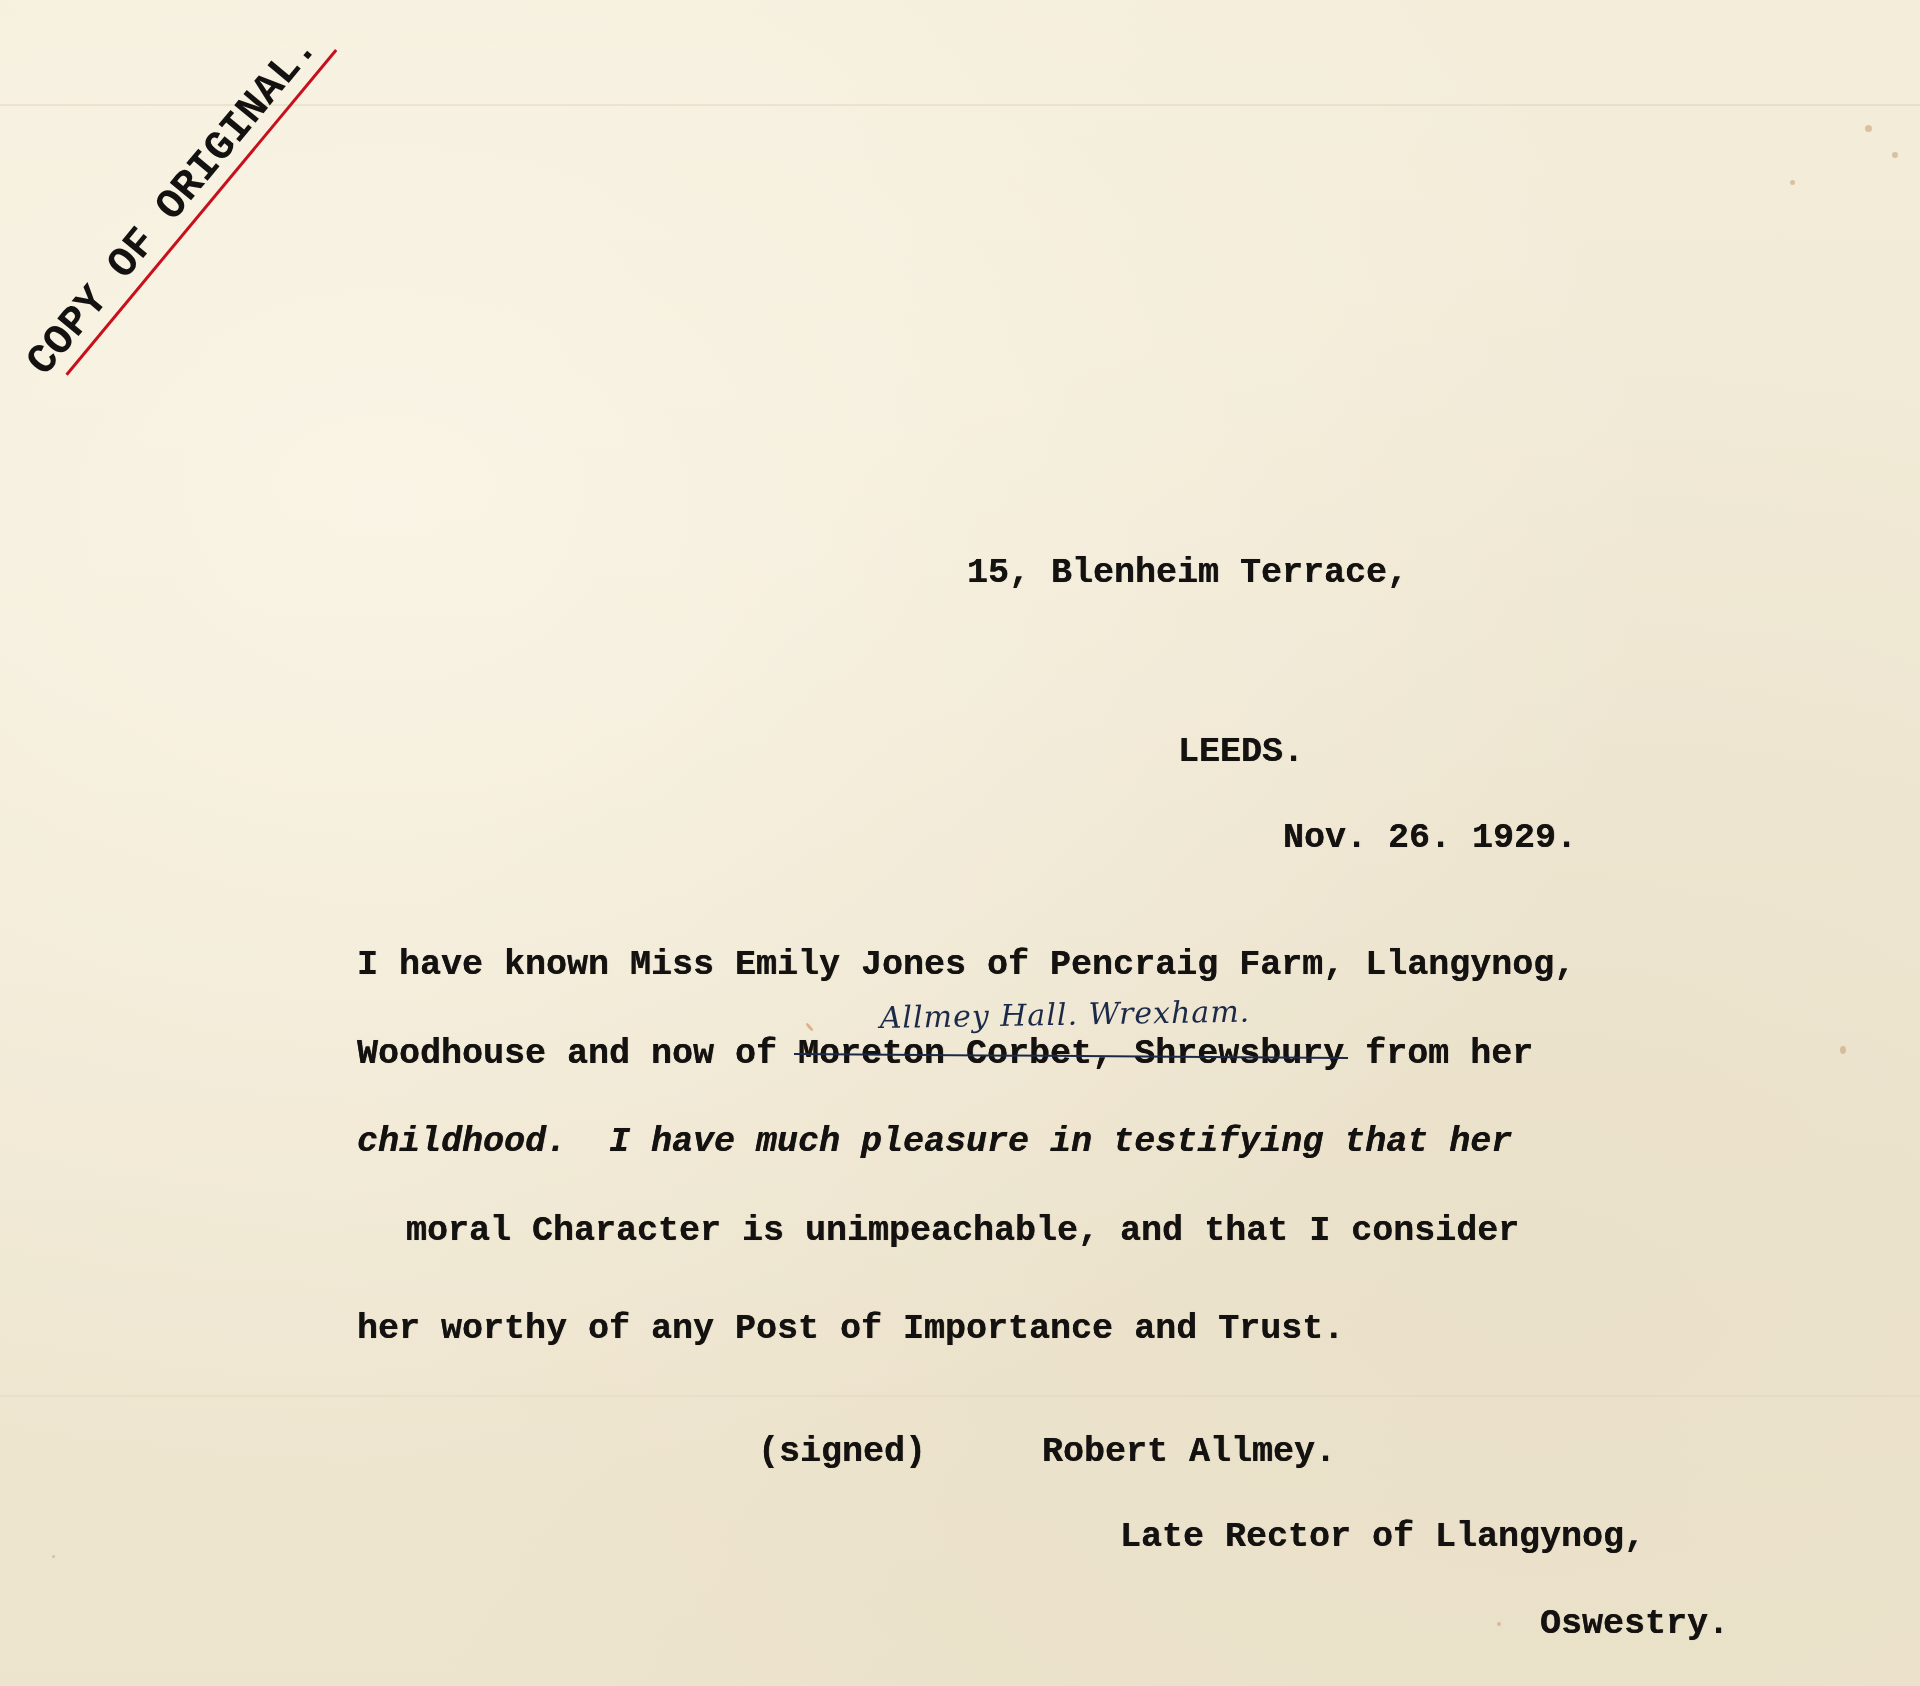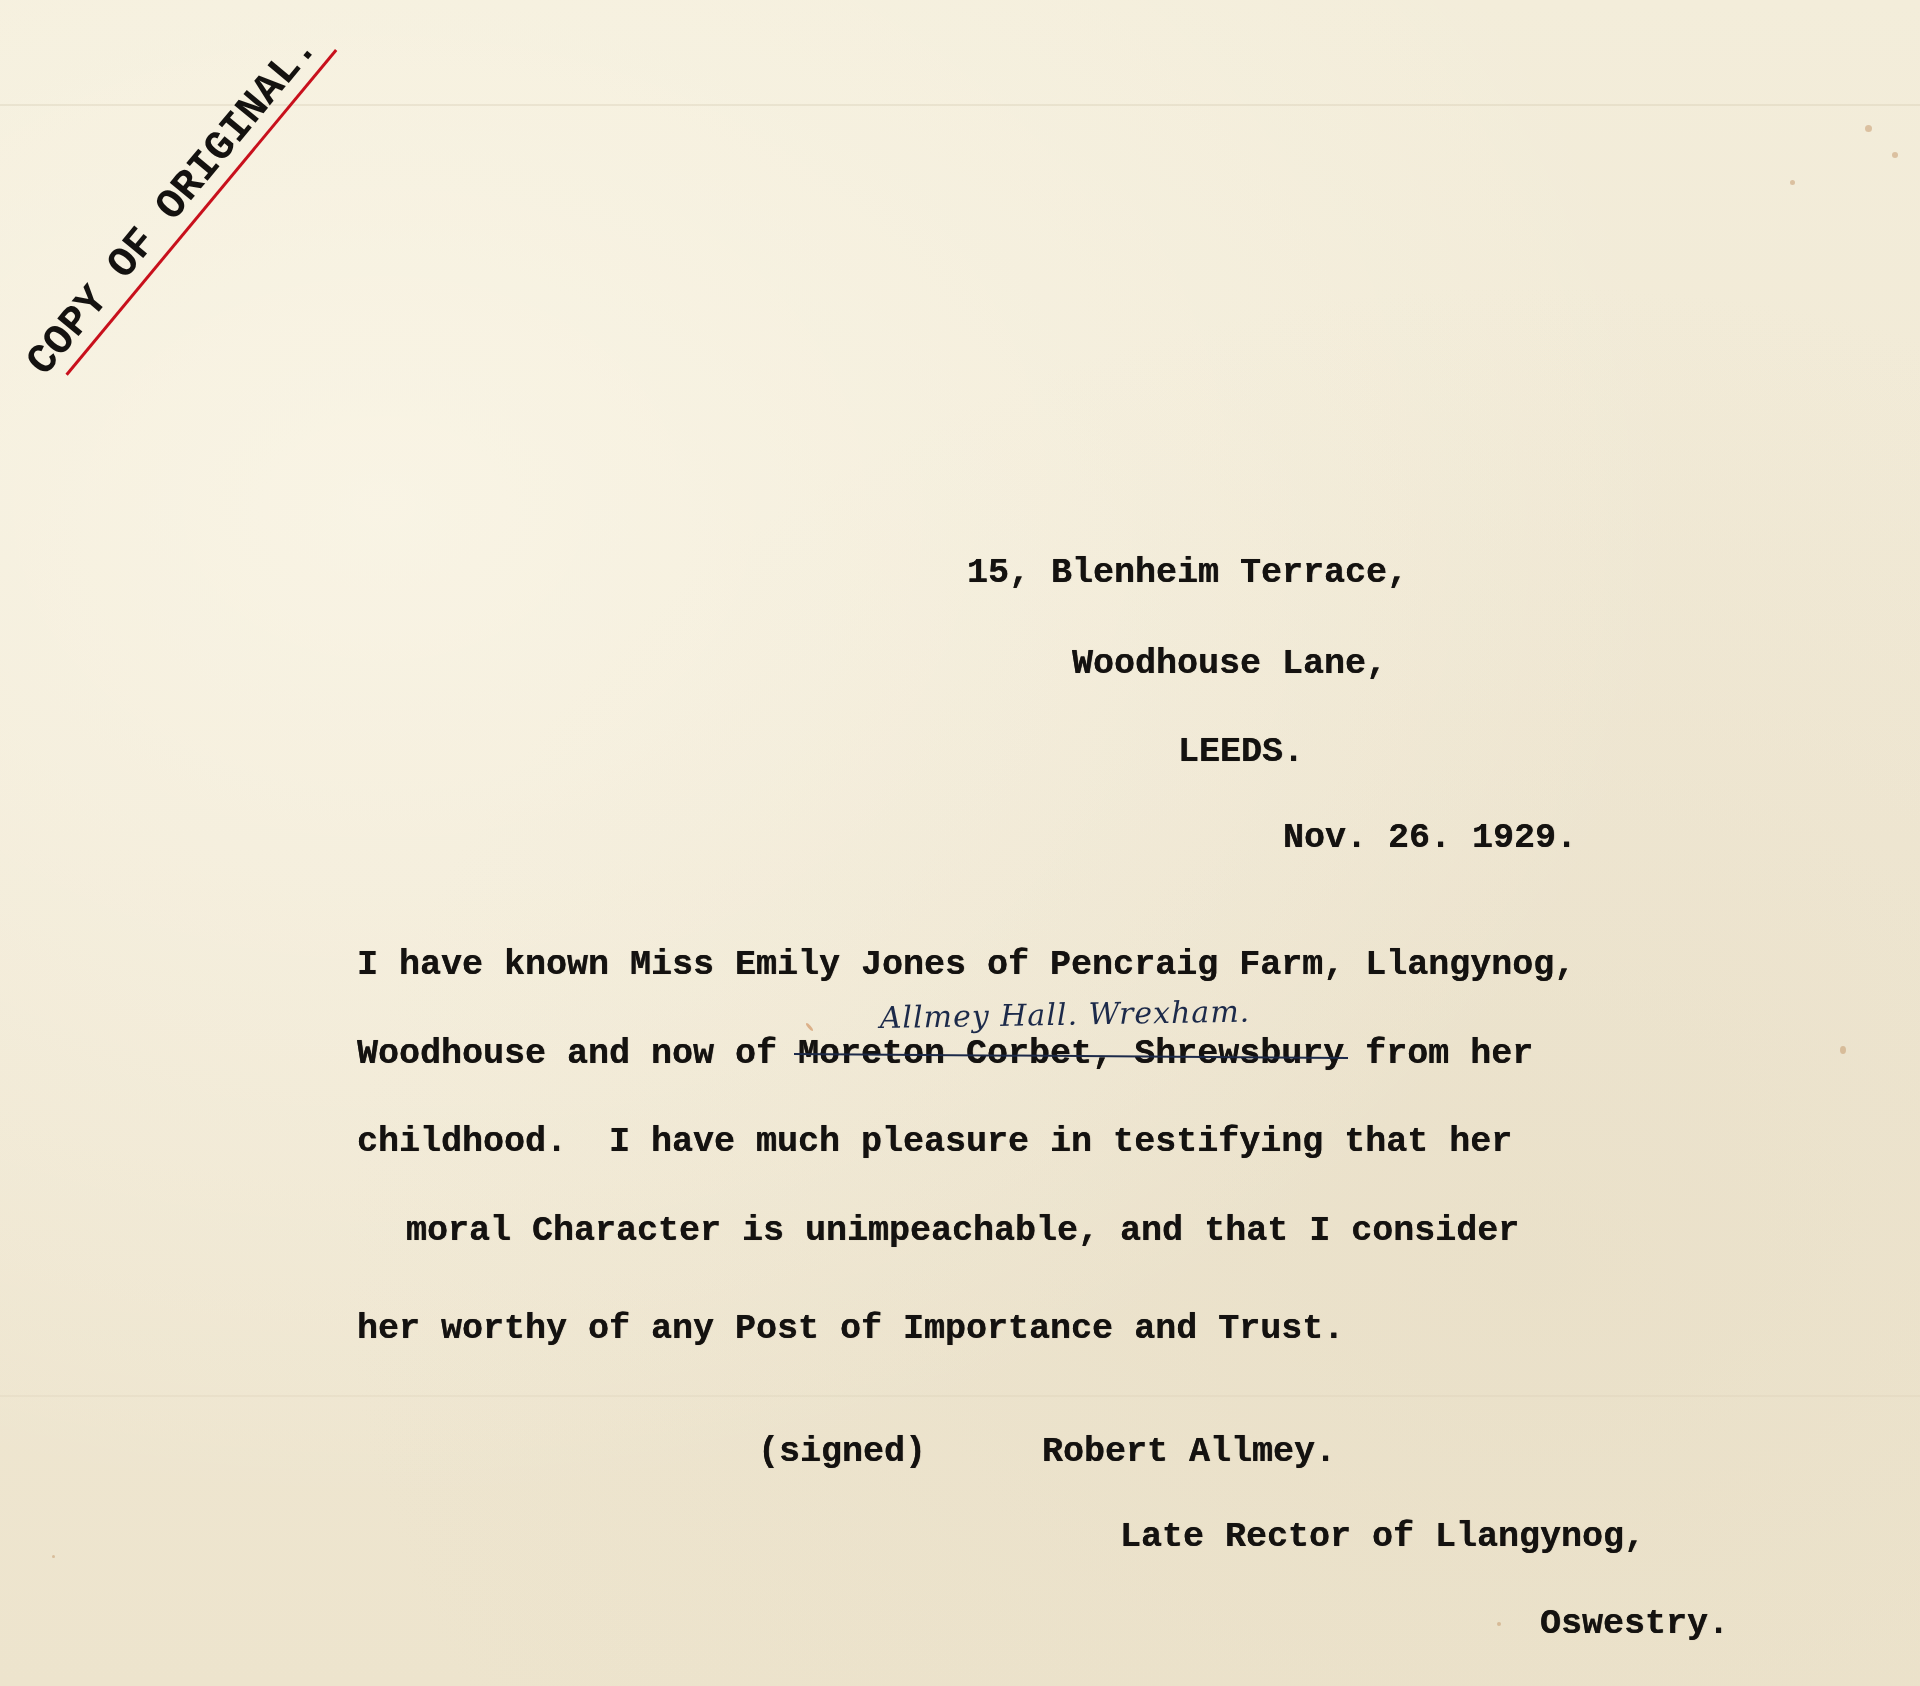--- a/index.html
+++ b/index.html
@@ -112,31 +112,30 @@
   <div class="speck" style="left:1497px; top:1622px; width:4px; height:4px;"></div>
   <div class="speck" style="left:52px; top:1555px; width:3px; height:3px;"></div>
   <div class="speck" style="left:808px; top:1022px; width:3px; height:10px; transform:rotate(-40deg); background:rgba(200,120,60,0.5);"></div>
 
   <div class="stamp-wrap">
     <span class="stamp-text">COPY OF ORIGINAL.</span>
     <div class="stamp-line"></div>
   </div>
 
   <div class="tw" style="left:967px; top:556px;">15, Blenheim Terrace,</div>
-  <div class="tw" style="left:1072px; top:647px;">Woodhouse Lane,</div>
   <div class="tw" style="left:1178px; top:735px;">LEEDS.</div>
   <div class="tw" style="left:1283px; top:793px;margin-top:28px;">Nov. 26. 1929.</div>
 
   <div class="tw" style="left:357px; top:948px;">I have known Miss Emily Jones of Pencraig Farm, Llangynog,</div>
 
   <div class="handwriting" style="left:880px; top:1000px;">Allmey Hall. Wrexham.</div>
 
   <div class="tw" style="left:357px; top:1037px;"><span>Woodhouse and now of </span><span class="struck">Moreton Corbet, Shrewsbury</span><span> from her</span></div>
 
-  <div class="tw" style="left:357px; top:1125px;">childhood.  I have much pleasure in testifying that her</div>
+  <div class="tw" style="left:357px; top:1125px;font-style:italic;">childhood.  I have much pleasure in testifying that her</div>
   <div class="tw" style="left:370px; top:1214px;margin-left:36px;">moral Character is unimpeachable, and that I consider</div>
   <div class="tw" style="left:357px; top:1312px;">her worthy of any Post of Importance and Trust.</div>
 
   <div class="tw" style="left:758px; top:1435px;">(signed)</div>
   <div class="tw" style="left:1042px; top:1435px;">Robert Allmey.</div>
   <div class="tw" style="left:1120px; top:1520px;">Late Rector of Llangynog,</div>
   <div class="tw" style="left:1540px; top:1574px;margin-top:33px;">Oswestry.</div>
 
 </div>
 

